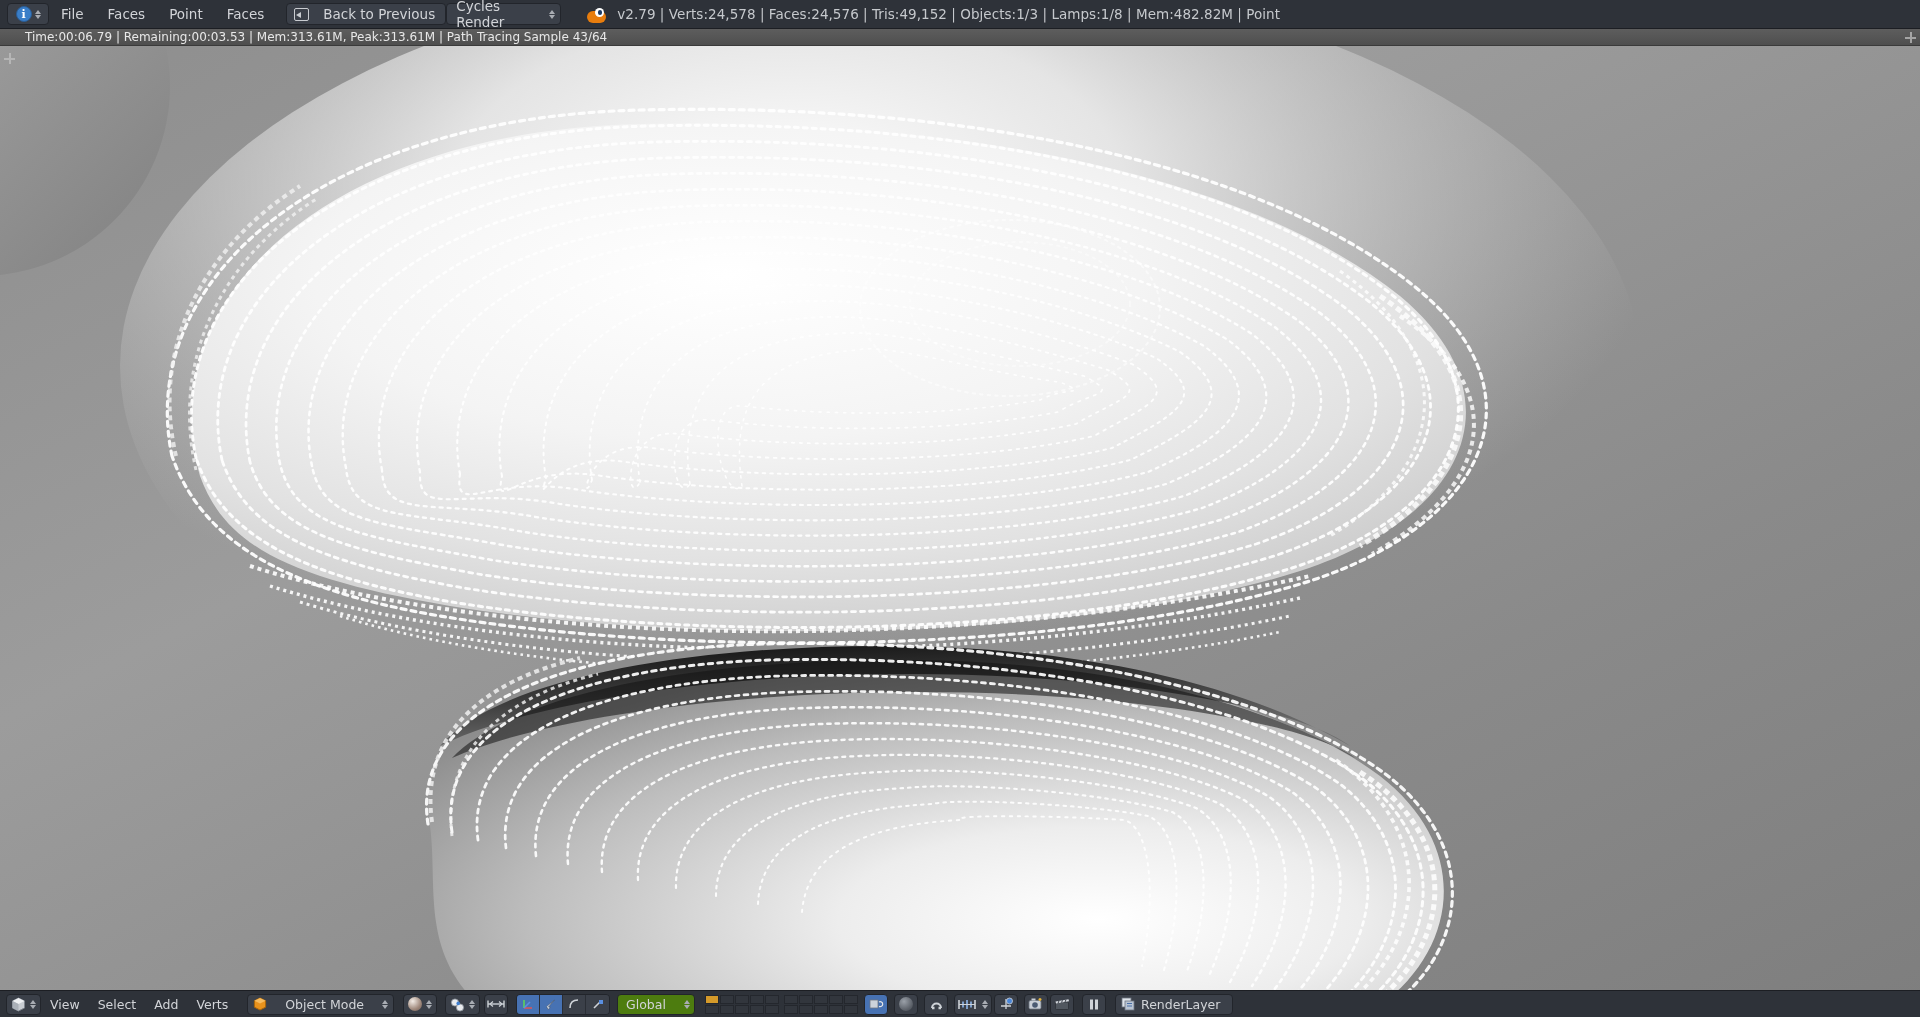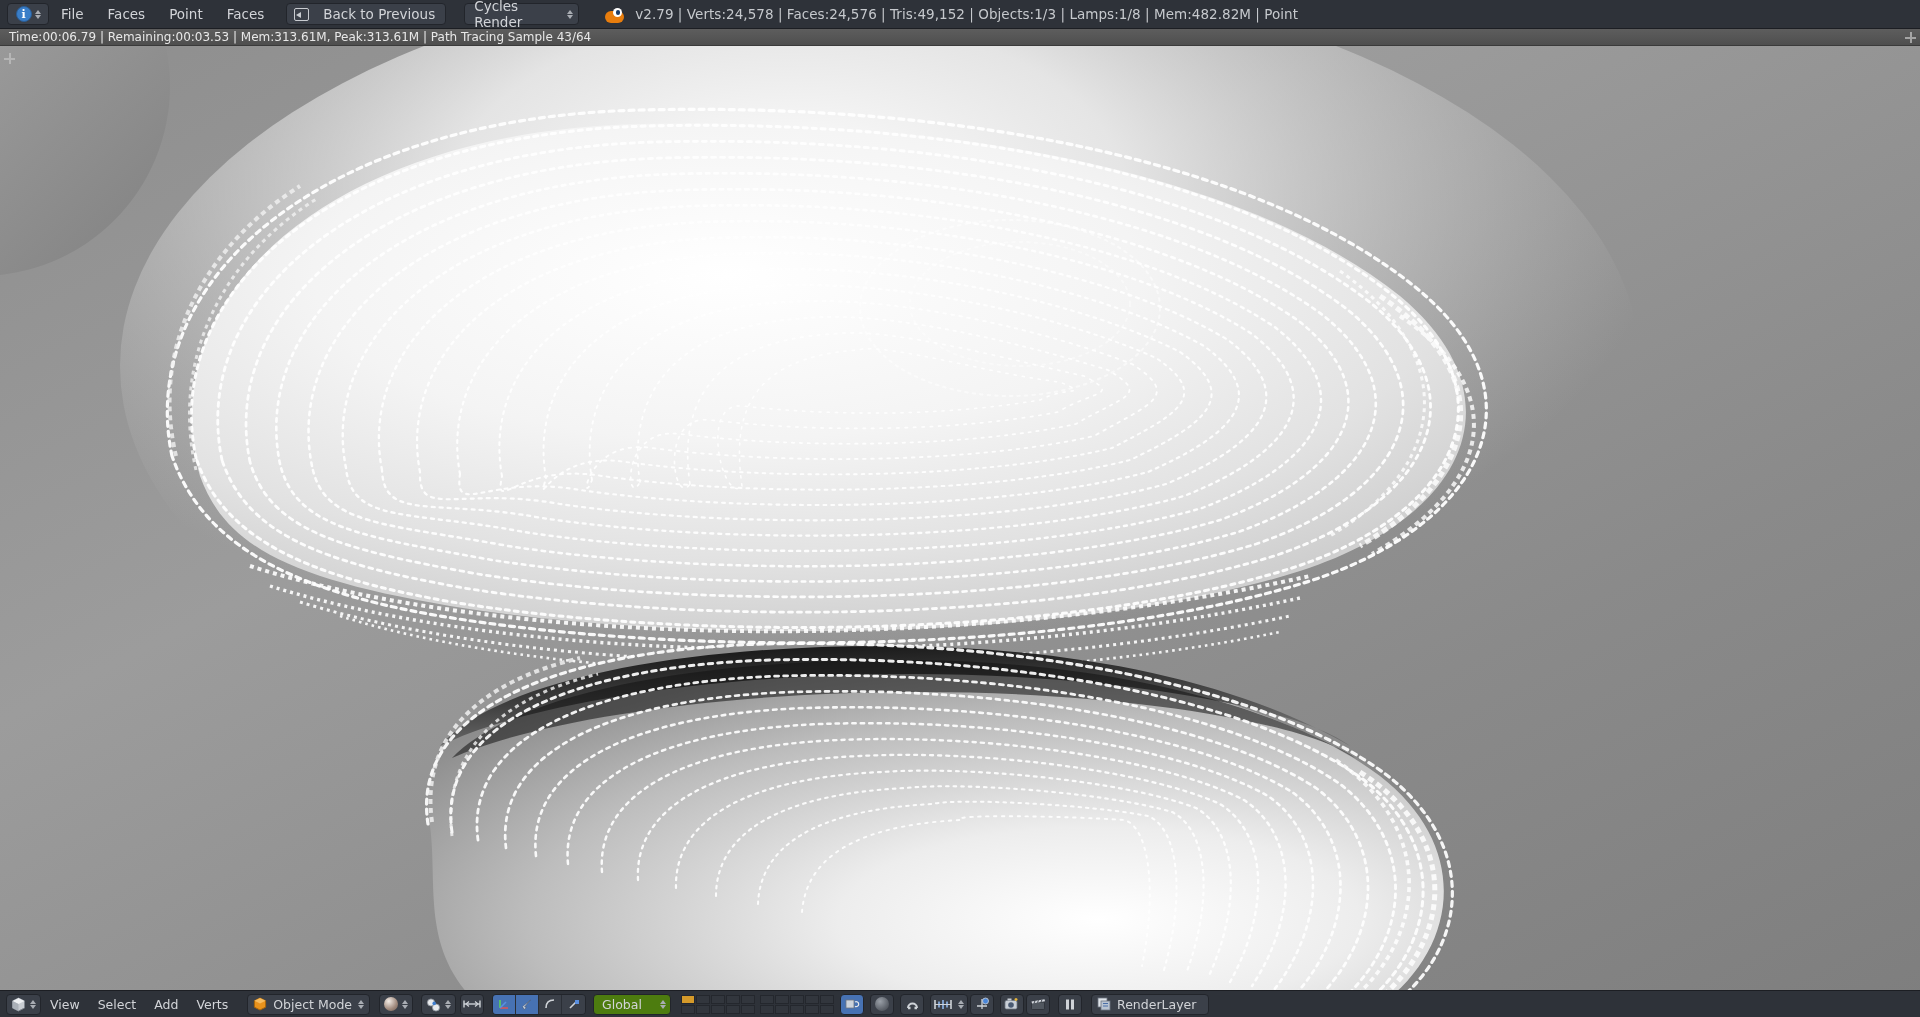--- a/index.html
+++ b/index.html
@@ -67,21 +67,21 @@
   }
   .back-icon::after {
     content: ""; position: absolute; left: 1px; top: 3.5px;
     width: 0; height: 0;
     border-top: 3px solid transparent;
     border-bottom: 3px solid transparent;
     border-right: 5px solid #c9ccd1;
   }
 
   .engine-select {
-    height: 22px; width: 115px; margin-left: 18px;
+    height: 22px; width: 115px; 
     background: #3b4049; border: 1px solid #22252b; border-radius: 4px;
     display: flex; align-items: center; justify-content: space-between;
     padding: 0 5px 0 9px;
     color: #d2d4d8; font-size: 13.5px;
   }
 
   .blender-logo {
     margin-left: 26px; width: 19px; height: 17px; position: relative; flex: none;
   }
   .blender-logo .bod {
@@ -103,20 +103,21 @@
     color: #c6c9cd; font-size: 13.5px; white-space: nowrap;
     letter-spacing: 0.05px;
   }
 
   
   .renderbar {
     position: absolute; left: 0; top: 29px; width: 1920px; height: 17px;
     background: linear-gradient(to bottom, #5d5d5d 0%, #565656 50%, #4e4e4e 100%);
     display: flex; align-items: center;
     border-bottom: 1px solid #3a3a3a;
+    padding-left: 16px;
   }
   .render-status {
     margin-left: 9px; color: #e8e8e8; font-size: 12px; white-space: nowrap;
   }
   .renderbar-plus {
     position: absolute; right: 4px; top: 3px;
     width: 11px; height: 11px; opacity: .6;
   }
   .renderbar-plus::before, .renderbar-plus::after {
     content: ""; position: absolute; background: #d9d9d9;
@@ -159,21 +160,21 @@
   }
   .cube-icon svg { display: block; }
   .tool-pill {
     height: 21px; background: #3b4049; border: 1px solid #22252b;
     border-radius: 4px; display: flex; align-items: center;
     gap: 4px; padding: 0 4px; flex: none;
   }
   .mode-pill {
     height: 21px; background: #3b4049; border: 1px solid #22252b;
     border-radius: 4px; display: flex; align-items: center;
-    gap: 6px; padding: 0 5px 0 5px; margin-left: 10px;
+    gap: 18px; padding: 0 5px 0 5px; margin-left: 10px;
     color: #d2d4d8; font-size: 12.5px; white-space: nowrap; flex: none;
   }
   .ob-icon {
     width: 14px; height: 14px; flex: none;
   }
   .bmenu {
     color: #d2d4d8; font-size: 12.5px; padding: 2px 9px; white-space: nowrap;
   }
   .seg-group {
     display: flex; align-items: center; margin-left: 8px;

